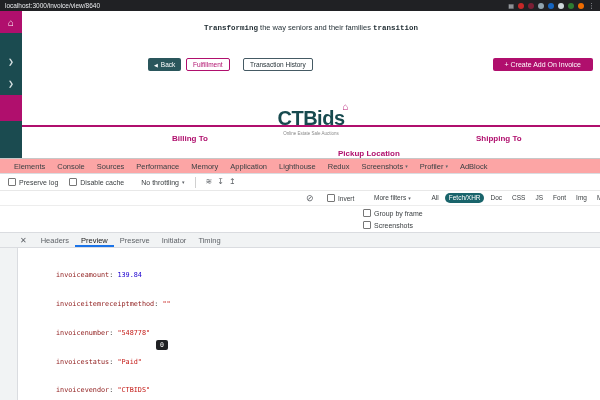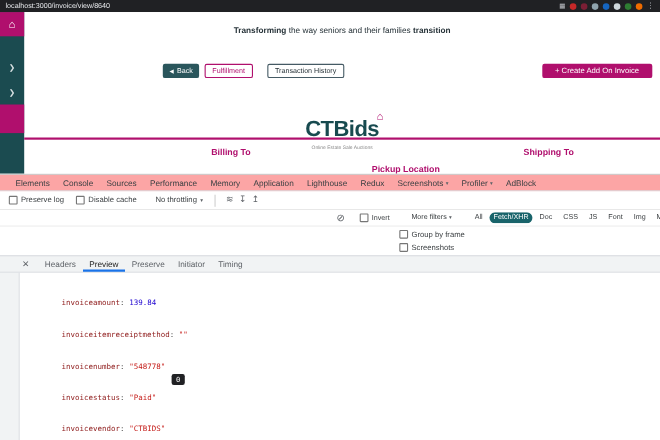--- a/index.html
+++ b/index.html
@@ -19,40 +19,40 @@
   
   .page { position:absolute; top:11px; left:0; width:600px; height:147px; background:#fff; }
   .sidebar { position:absolute; left:0; top:0; width:22px; height:147px; background:#1b4b50; }
   .side-logo { width:22px; height:22px; background:#b00f6d; color:#fff; font-size:10px;
     display:flex; align-items:center; justify-content:center; }
   .side-chev { position:absolute; left:0; width:22px; text-align:center; color:#d7e0e2; font-size:7px; }
   .c1 { top:47px; } .c2 { top:69px; }
   .side-block { position:absolute; top:84px; left:0; width:22px; height:26px; background:#b00f6d; }
 
   .banner { position:absolute; top:12px; left:22px; right:0; text-align:center; font-size:7.5px; color:#263238; }
-  .banner b { font-weight:bold; }
+  .banner b { font-weight:bold;font-family:Liberation Mono, monospace; }
 
   .btn { position:absolute; top:47px; height:13px; display:flex; align-items:center; gap:3px;
     font-size:6.5px; border-radius:2px; padding:0 6px; white-space:nowrap; }
   .btn-back { left:148px; background:#2a565c; color:#fff; }
   .btn-back .arr { font-size:5px; }
   .btn-fulfillment { left:186px; background:#fff; border:1px solid #b00f6d; color:#b00f6d; }
   .btn-transaction { left:243px; background:#fff; border:1px solid #455a64; color:#263238; }
   .btn-create { right:7px; background:#b00f6d; color:#fff; font-size:7px; padding:0 12px; }
 
   .logo-wrap { position:absolute; top:66px; left:22px; right:0; text-align:center; }
   .logo-inner { position:relative; display:inline-block;margin-top:30px; }
   .logo-name { font-size:20px; font-weight:bold; color:#174a4f; letter-spacing:-0.5px; }
   .logo-house { position:absolute; right:-4px; top:-6px; color:#b00f6d; font-size:10px; font-weight:bold; }
   .logo-tag { font-size:4.5px; color:#8a8a8a; margin-top:1px; }
 
   .pink-rule { position:absolute; left:22px; right:0; top:114px; height:2px; background:#b00f6d; }
 
   .col-head { position:absolute; top:123px; font-size:8px; font-weight:bold; color:#b00f6d; }
-  .col-a { left:192px; } .col-b { left:338px;margin-top:15px; } .col-c { left:476px; }
+  .col-a { left:172px; } .col-b { left:338px;margin-top:15px; } .col-c { left:476px; }
 
   
   .devtools { position:absolute; top:158px; left:0; width:600px; height:242px; background:#fff;
     border-top:1px solid #c7c7c7; font-family:"Liberation Sans",sans-serif; }
 
   .dt-tabs { position:absolute; top:0; left:0; width:100%; height:15px; background:#fca5a5;
     border-bottom:1px solid #dadce0; display:flex; align-items:center; padding-left:8px;
     font-size:7.5px; color:#3c4043; }
   .dt-tab { padding:0 6px; height:100%; display:flex; align-items:center; gap:2px; white-space:nowrap; }
   .carat { font-size:5px; color:#5f6368; }

